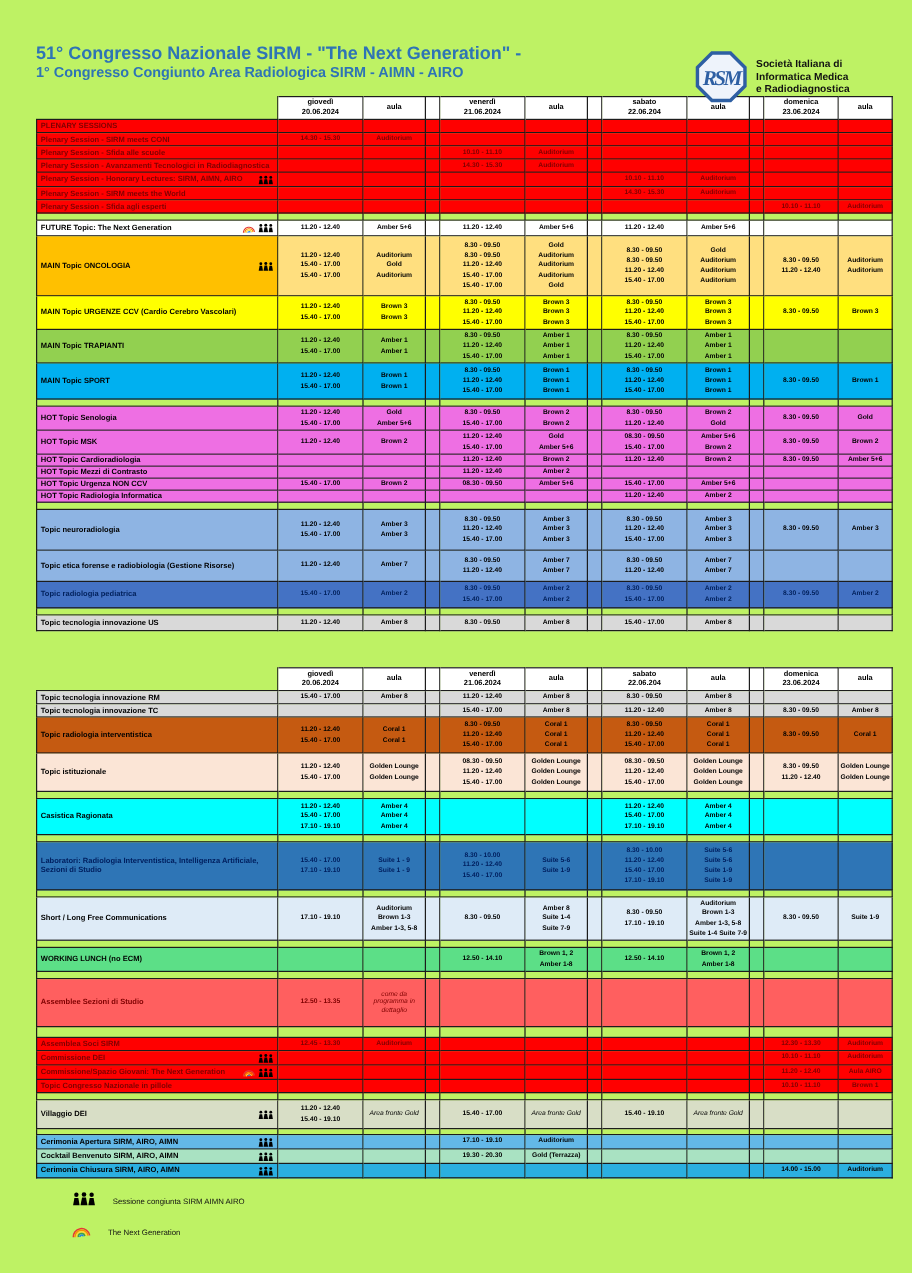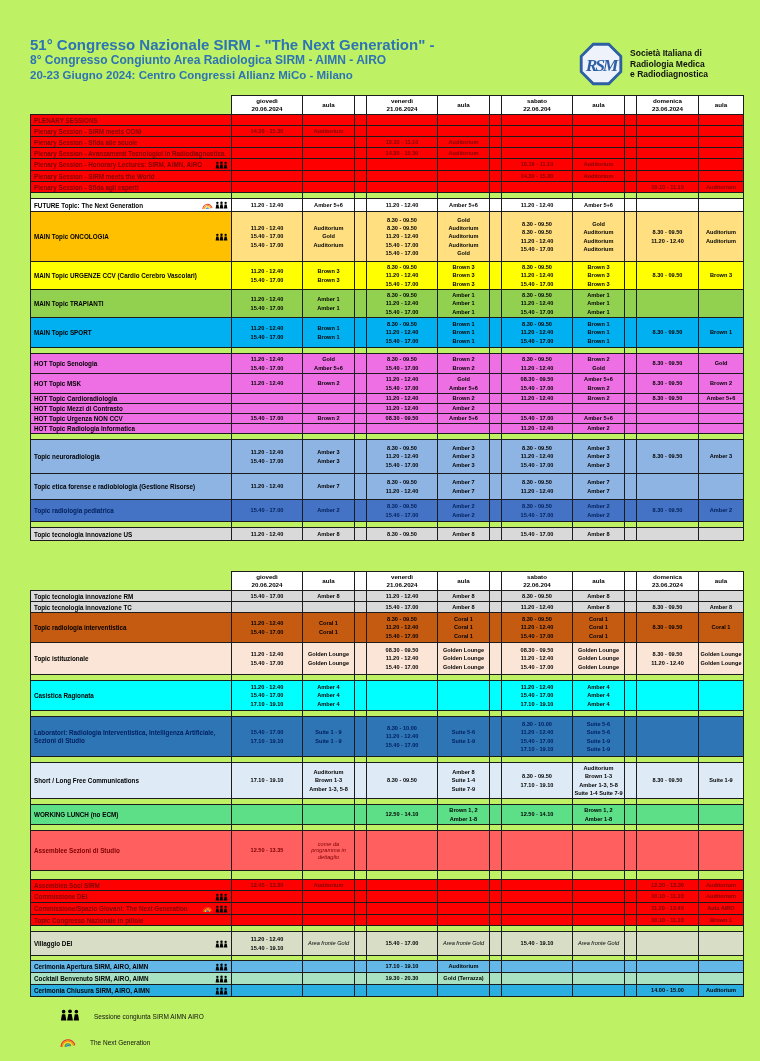--- a/index.html
+++ b/index.html
@@ -42,32 +42,31 @@
   .legend-item{display:flex;align-items:center;gap:14px;margin:8px 0 0 28px;}
   .legend-item .lbl{font-size:6.5px;color:#111;}
 </style>
 </head>
 <body>
 
 <div class="page">
 
   <div class="hdr">
     <div class="t1">51° Congresso Nazionale SIRM - "The Next Generation" -</div>
-    <div class="t2">8° Congresso Congiunto Area Radiologica SIRM - AIMN - AIRO</div>
-    <div class="t3">20-23 Giugno 2024: Centro Congressi Allianz MiCo  - Milano</div>
+    <div class="t2">1° Congresso Congiunto Area Radiologica SIRM - AIMN - AIRO</div>
   </div>
 
   <div class="logo">
     <svg width="44" height="44" viewBox="0 0 40 40">
       <polygon points="13,2 27,2 38,13 38,27 27,38 13,38 2,27 2,13" fill="#eef3fb" stroke="#2E5FA3" stroke-width="2.6"></polygon>
       <text x="20" y="26.5" font-size="16" font-style="italic" font-weight="bold" font-family="Liberation Serif, serif" text-anchor="middle" fill="#2E5FA3" letter-spacing="-2">RSM</text>
     </svg>
     <div class="logo-text">
       <div>Società Italiana di</div>
-      <div>Radiologia Medica</div>
+      <div>Informatica Medica</div>
       <div>e Radiodiagnostica</div>
     </div>
   </div>
 
   <div class="tbl tbl1" id="table-0">
       <div class="t-row">
         <div class="c c-label nob" style="border-right: 1px solid rgb(28, 28, 28); border-bottom: 1px solid rgb(28, 28, 28);"></div>
         <div class="c c-time hcell bt" style="min-height: 20px;">
           <div>giovedì</div>
           <div>20.06.2024</div>

